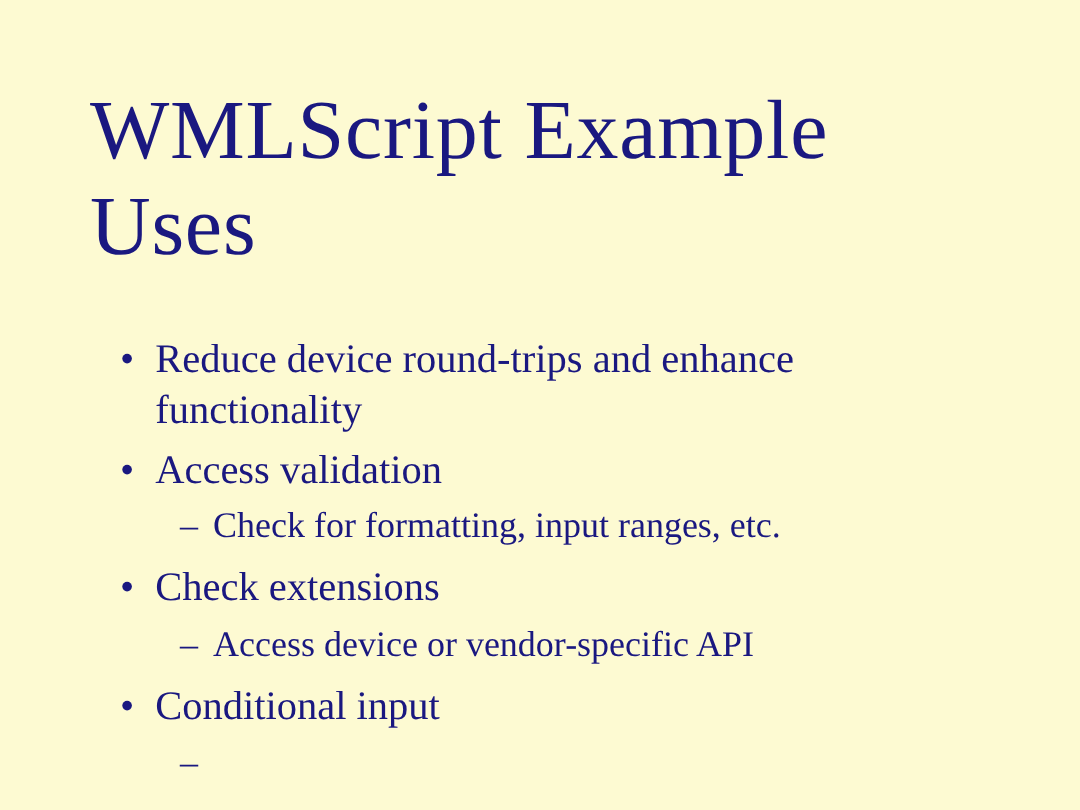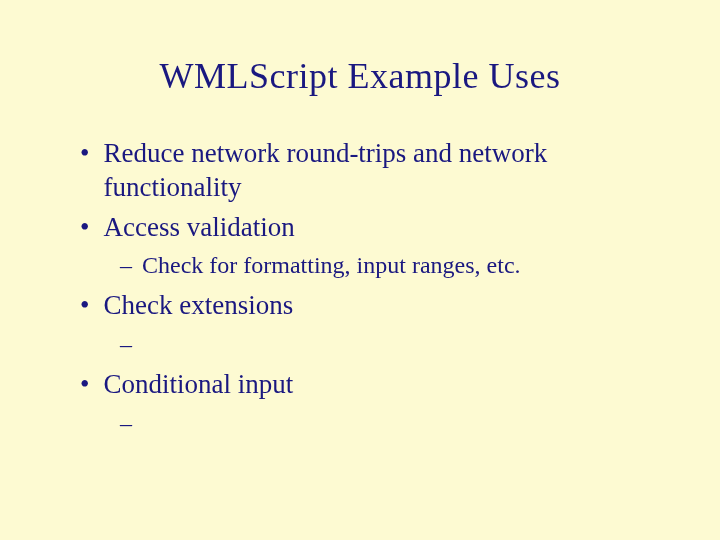--- a/index.html
+++ b/index.html
@@ -15,23 +15,22 @@
       color: #1a1880;
       padding: 0;
       overflow: hidden;
     }
     .slide {
       width: 100%;
       height: 100%;
       padding: 55px 60px 40px 60px;
     }
     .title {
-      font-size: 36px;
+      font-size: 56px;
       font-weight: normal;
-      text-align: center;
       margin-bottom: 40px;
       letter-spacing: 0.5px;
     }
     .content {
       padding-left: 20px;
     }
     .bullet-l1 {
       font-size: 27px;
       line-height: 1.25;
       margin-bottom: 6px;
@@ -59,38 +58,39 @@
 </head>
 <body>
 
 <div class="slide">
   <h1 class="title">WMLScript Example Uses</h1>
 
   <div class="content">
 
     <div class="bullet-l1">
       <span class="marker">•</span>
-      <span>Reduce network round-trips and network functionality</span>
+      <span>Reduce device round-trips and enhance functionality</span>
     </div>
 
     <div class="bullet-l1">
       <span class="marker">•</span>
       <span>Access validation</span>
     </div>
     <div class="bullet-l2">
       <span class="marker">–</span>
       <span>Check for formatting, input ranges, etc.</span>
     </div>
 
     <div class="bullet-l1">
       <span class="marker">•</span>
       <span>Check extensions</span>
     </div>
     <div class="bullet-l2">
       <span class="marker">–</span>
+      <span>Access device or vendor-specific API</span>
     </div>
 
     <div class="bullet-l1">
       <span class="marker">•</span>
       <span>Conditional input</span>
     </div>
     <div class="bullet-l2">
       <span class="marker">–</span>
     </div>
 

